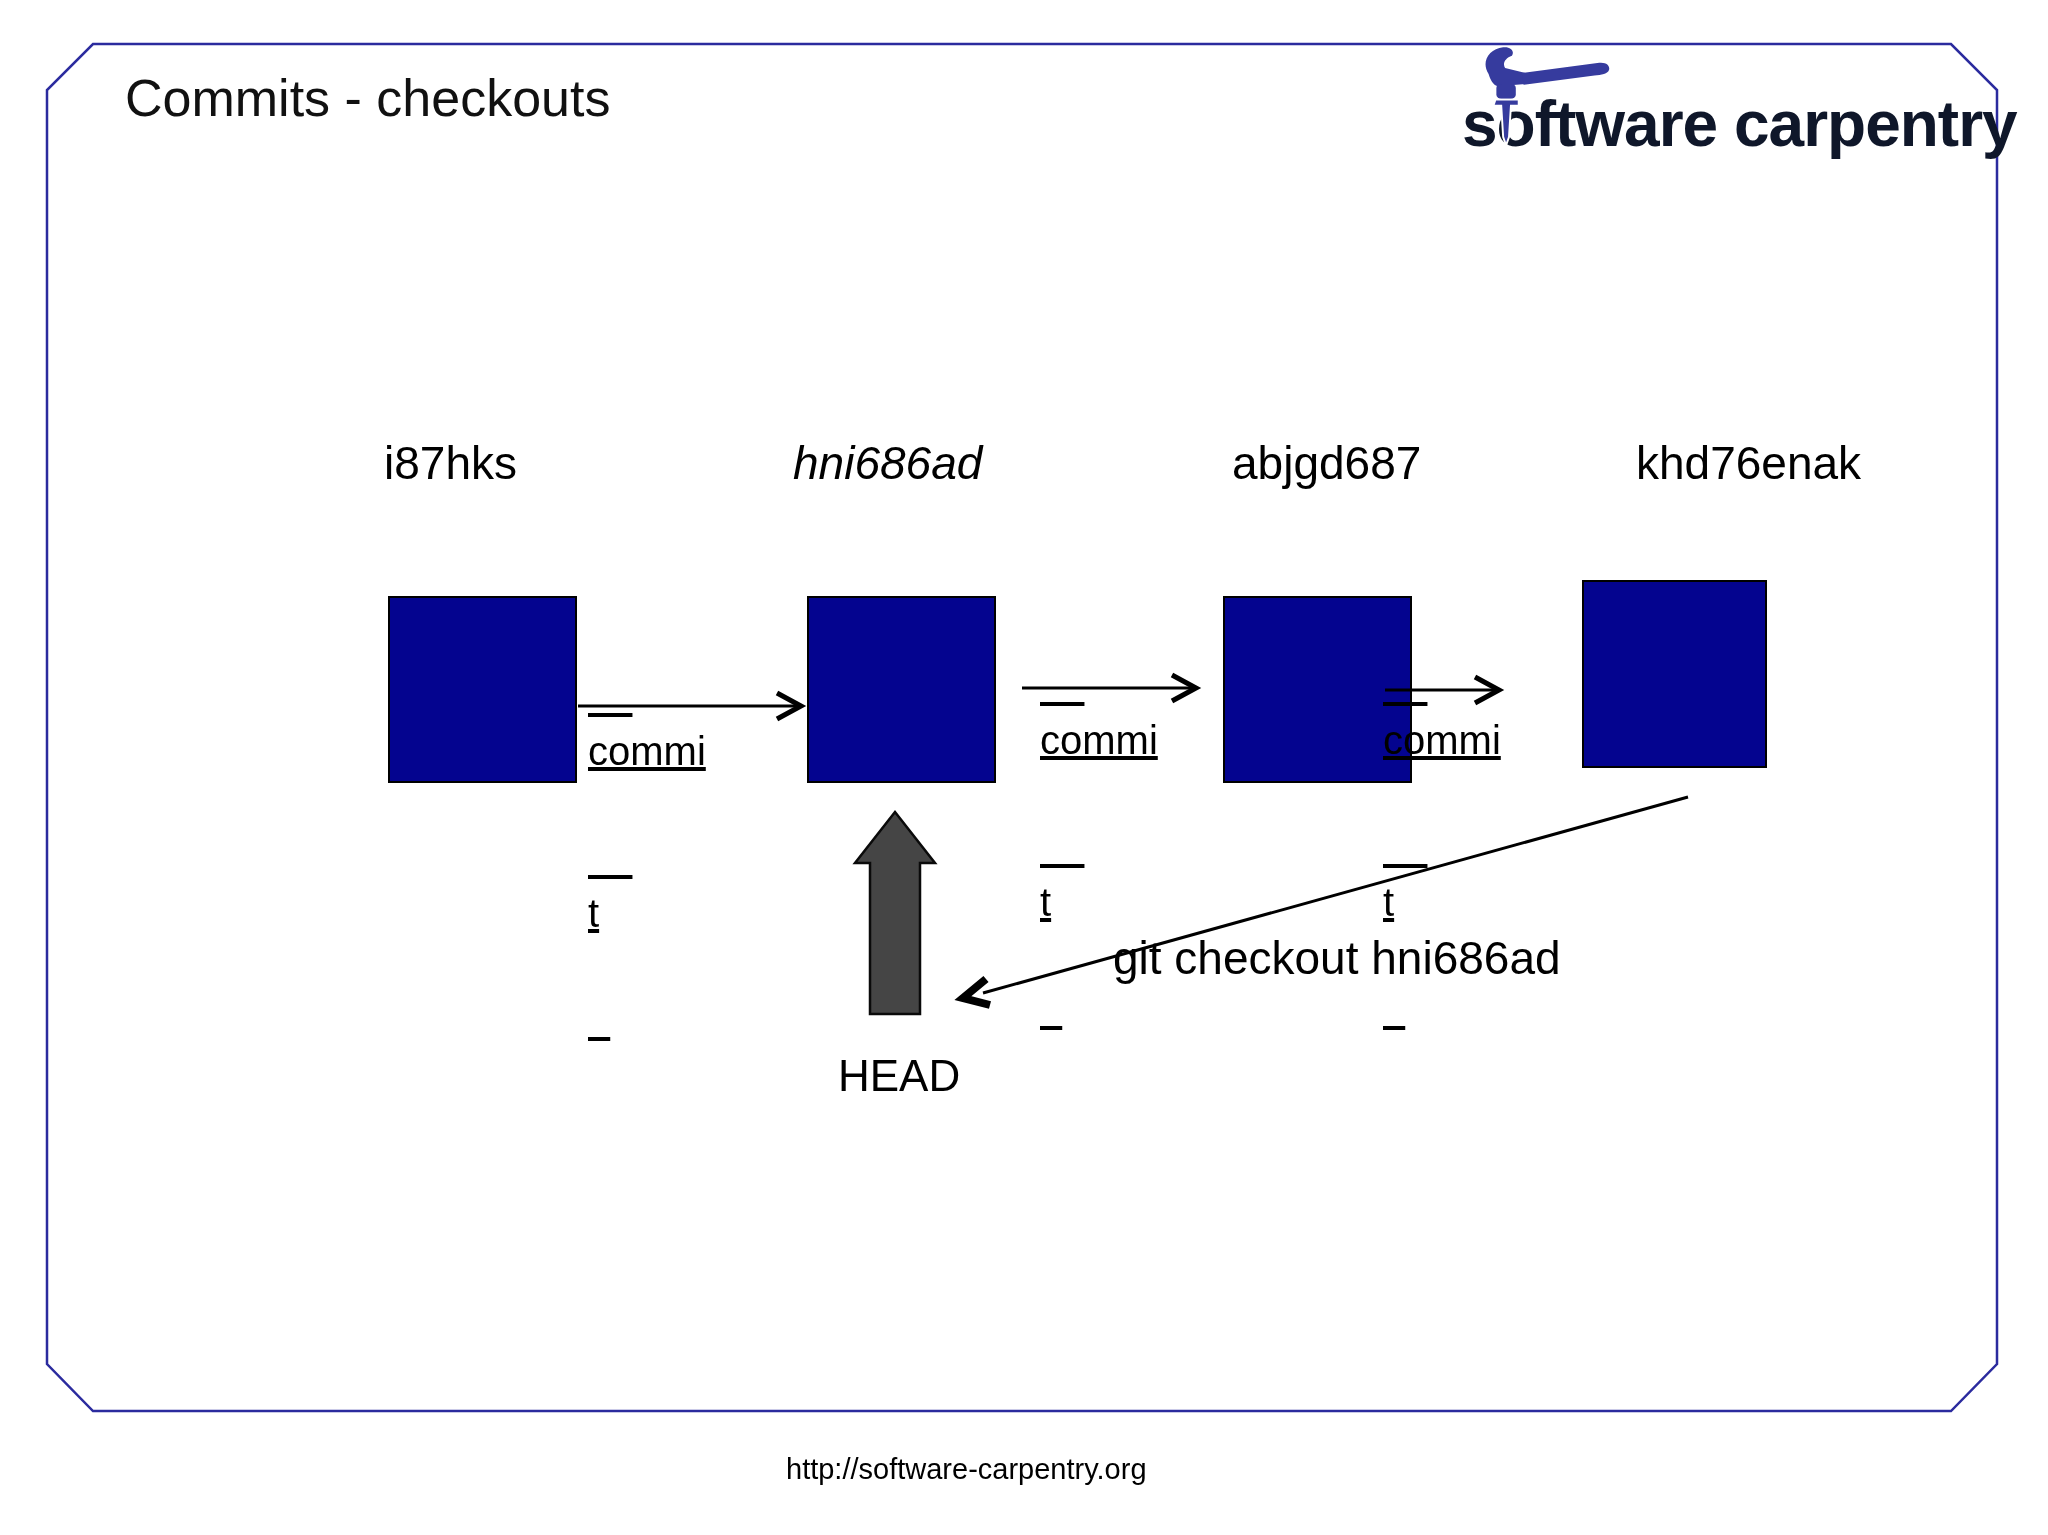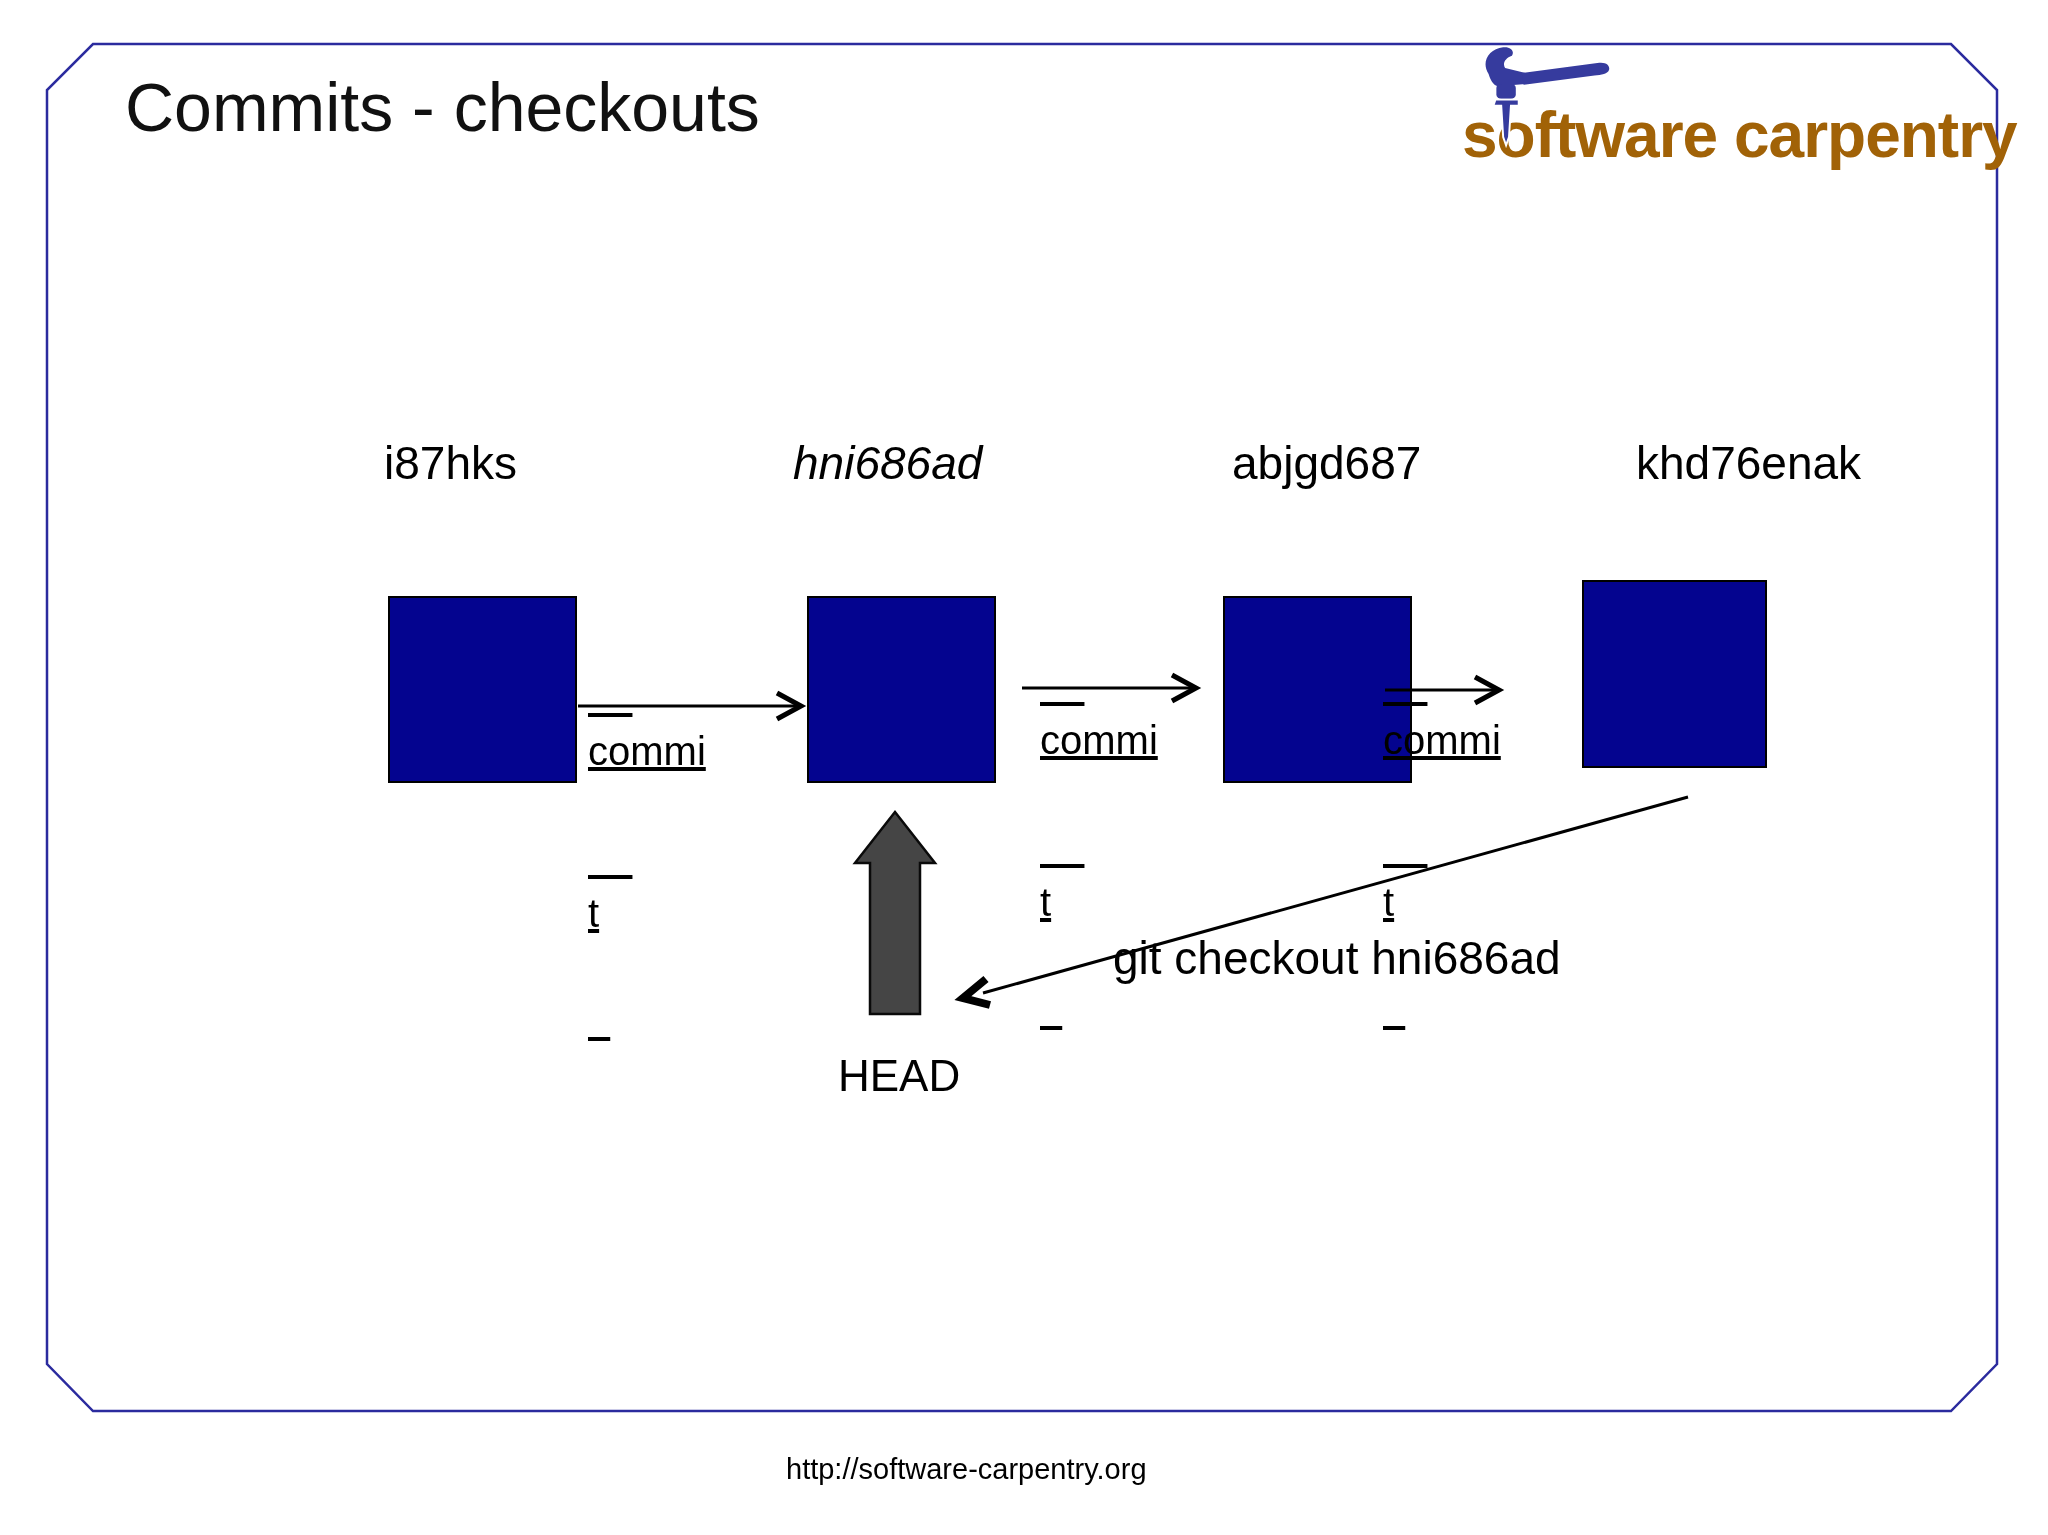--- a/index.html
+++ b/index.html
@@ -6,29 +6,29 @@
   #slide {
     position:relative; width:2048px; height:1535px;
     background:#ffffff; overflow:hidden;
     font-family:"Liberation Sans", sans-serif;
     color:#000;
   }
   svg.abs { position:absolute; left:0; top:0; width:2048px; height:1535px; pointer-events:none; }
 
   .title {
     position:absolute; left:125px; top:70px;
-    font-size:68px; line-height:1.1; color:#111; letter-spacing:0px;
+    font-size:52px; line-height:1.1; color:#111; letter-spacing:0px;
   }
 
   
   .logo { position:absolute; left:1455px; top:40px; width:545px; height:150px; }
   .logo-text {
-    position:absolute; left:7px; top:63px;
+    position:absolute; left:7px; top:52px;
     font-size:64px; font-weight:bold; letter-spacing:-1px;
-    color:#a16207; line-height:1;
+    color:#0f172a; line-height:1;
     white-space:nowrap;
   }
   .logo-hammer { position:absolute; left:20px; top:4px; width:136px; height:108px; }
 
   
   .commit-box {
     position:absolute; width:189px; height:187px;
     background:#04048f; border:2px solid #000; box-sizing:border-box;
   }
   #box-0 { left:388px;  top:596px; }

